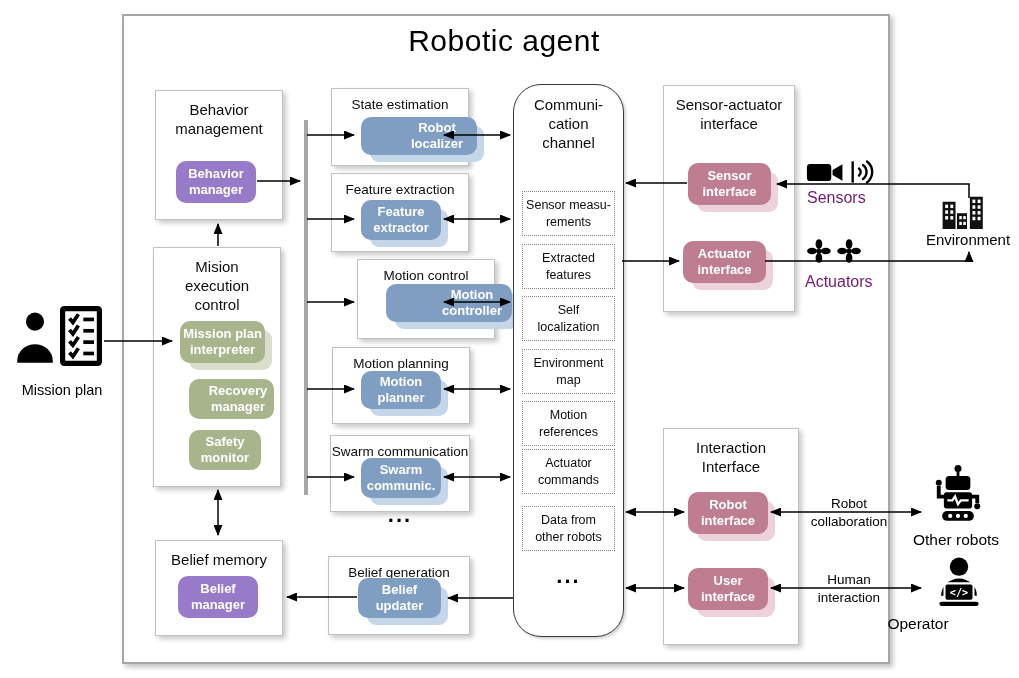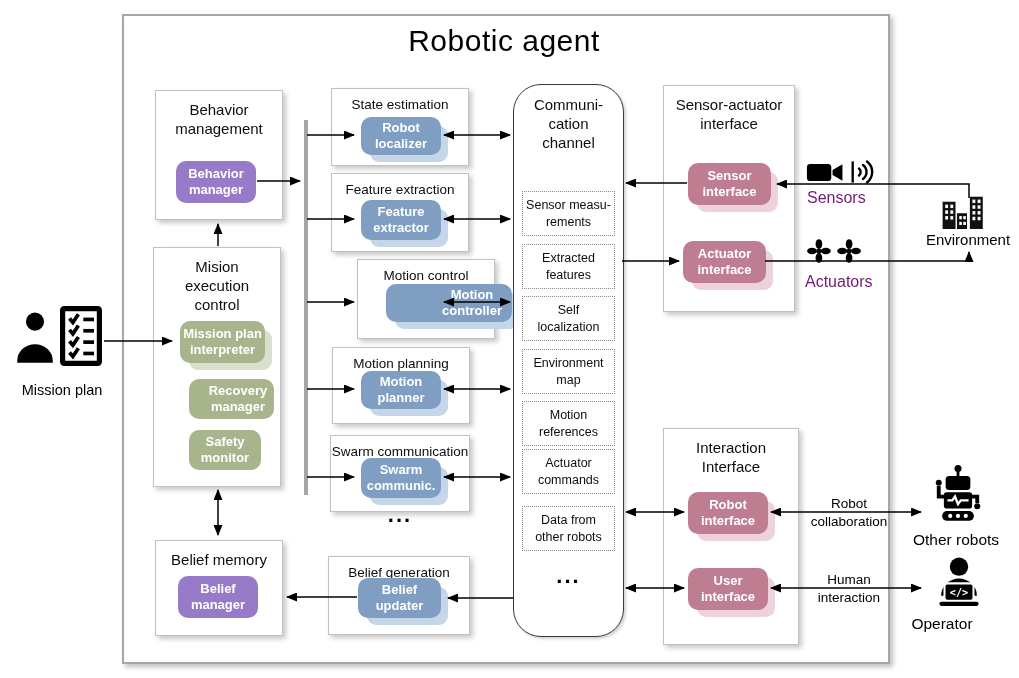--- a/index.html
+++ b/index.html
@@ -59,21 +59,21 @@
 
   <div class="abs box" style="left:155px;top:540px;width:126px;height:94px;">
     <div class="box-title">Belief memory</div>
     <div class="btn purple" style="left:22px;top:35px;width:80px;height:42px;">Belief manager</div>
   </div>
 
   <div class="abs bus" style="left:304px;top:120px;width:4px;height:375px;"></div>
 
   <div class="abs box" style="left:331px;top:88px;width:136px;height:76px;">
     <div class="mod-title">State estimation</div>
-    <div class="btn blue" style="left:29px;top:28px;width:80px;height:38px;">Robot localizer</div>
+    <div class="btn blue" style="left:29px;top:28px;width:80px;height:38px;padding-left:36px;">Robot localizer</div>
   </div>
   <div class="abs box" style="left:331px;top:173px;width:136px;height:77px;">
     <div class="mod-title">Feature extraction</div>
     <div class="btn blue" style="left:29px;top:26px;width:80px;height:40px;">Feature extractor</div>
   </div>
   <div class="abs box" style="left:332px;top:259px;width:136px;height:78px;margin-left:25px;">
     <div class="mod-title">Motion control</div>
     <div class="btn blue" style="left:28px;top:24px;width:80px;height:38px;padding-left:46px;">Motion controller</div>
   </div>
   <div class="abs box" style="left:332px;top:347px;width:136px;height:75px;">
@@ -242,21 +242,21 @@
   </svg>
   <div class="abs mid-label" style="left:898px;top:530px;width:116px;font-size:15.5px;">Other robots</div>
 
   <svg class="abs ico" style="left:930px;top:550px;" width="58" height="64" viewBox="0 0 34 30">
     <circle cx="17" cy="6" r="5.4" fill="#000"></circle>
     <path d="M6.5,23 a10.5,10 0 0 1 21,0 z" fill="#000"></path>
     <rect x="8.5" y="15.8" width="17" height="10.2" rx="1.6" fill="#000" stroke="#fff" stroke-width="1.2"></rect>
     <text x="17" y="23" text-anchor="middle" font-size="6" font-weight="bold" fill="#fff" font-family="DejaVu Sans Mono, monospace">&lt;/&gt;</text>
     <rect x="5.5" y="26.6" width="23" height="2.4" rx="1.2" fill="#000"></rect>
   </svg>
-  <div class="abs mid-label" style="left:892px;top:614px;width:100px;font-size:15.5px;">Operator</div>
+  <div class="abs mid-label" style="left:868px;top:614px;width:100px;font-size:15.5px;">Operator</div>
 
   <div class="abs mid-label" style="left:803px;top:495px;width:92px;">Robot collaboration</div>
   <div class="abs mid-label" style="left:803px;top:571px;width:92px;">Human interaction</div>
 
   <svg class="arrows" width="1019" height="678" viewBox="0 0 1019 678">
     <defs>
       <marker id="ah" viewBox="0 0 11 9" refX="10" refY="4.5" markerWidth="11" markerHeight="9" markerUnits="userSpaceOnUse" orient="auto-start-reverse">
         <path d="M0,0 L11,4.5 L0,9 z" fill="#000"></path>
       </marker>
     </defs>

